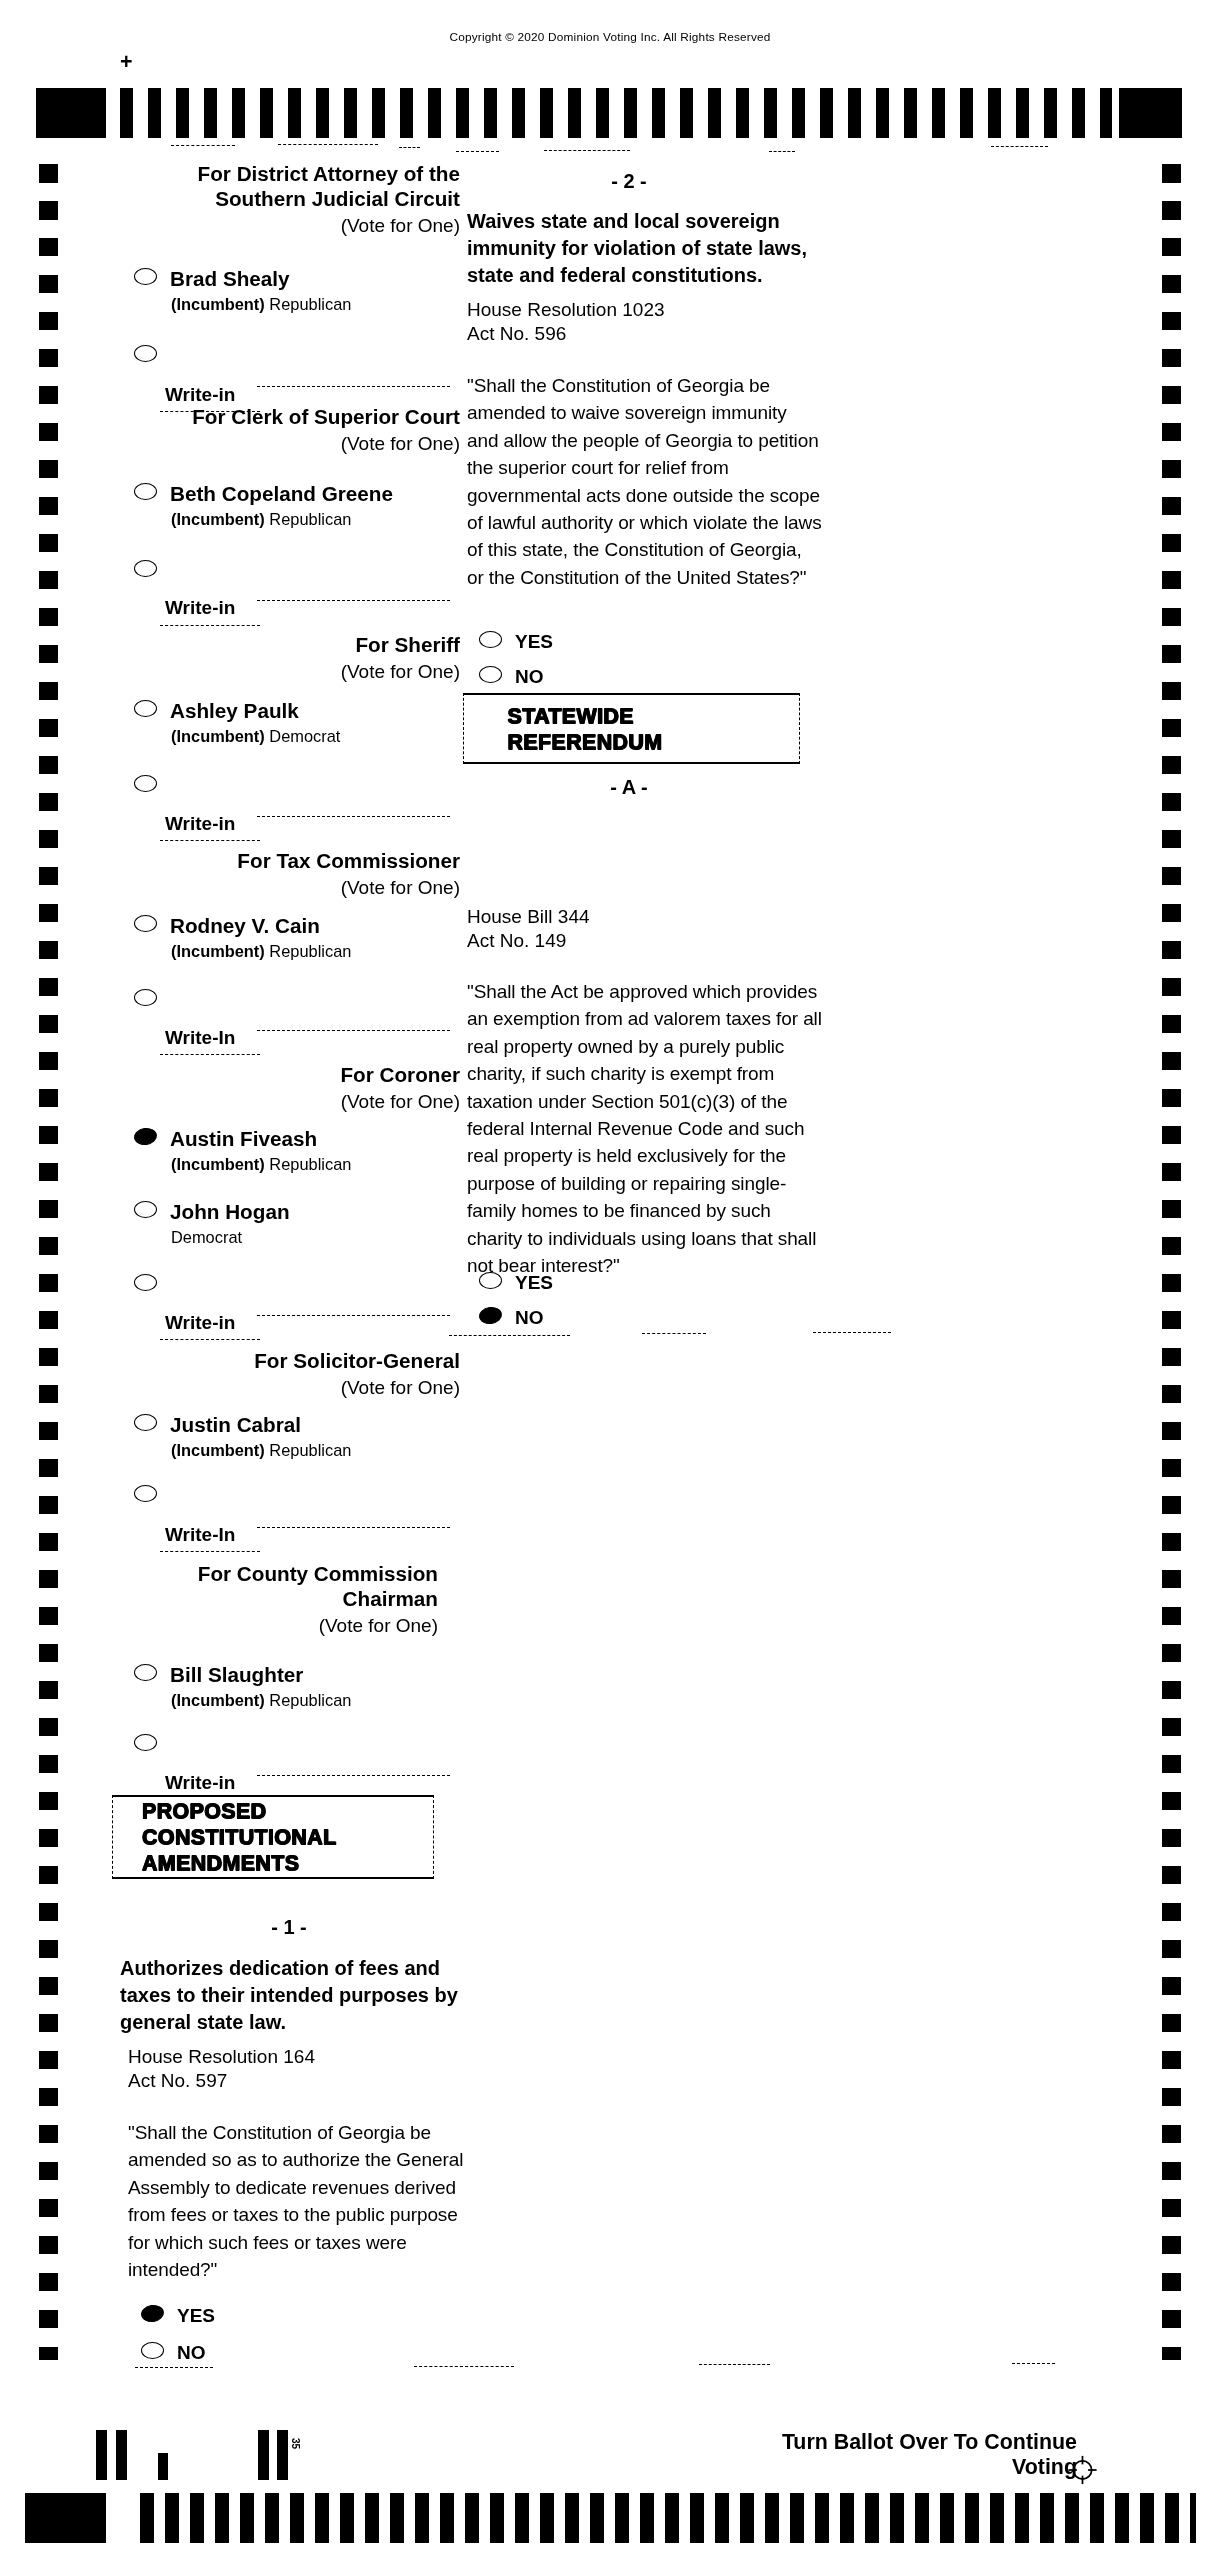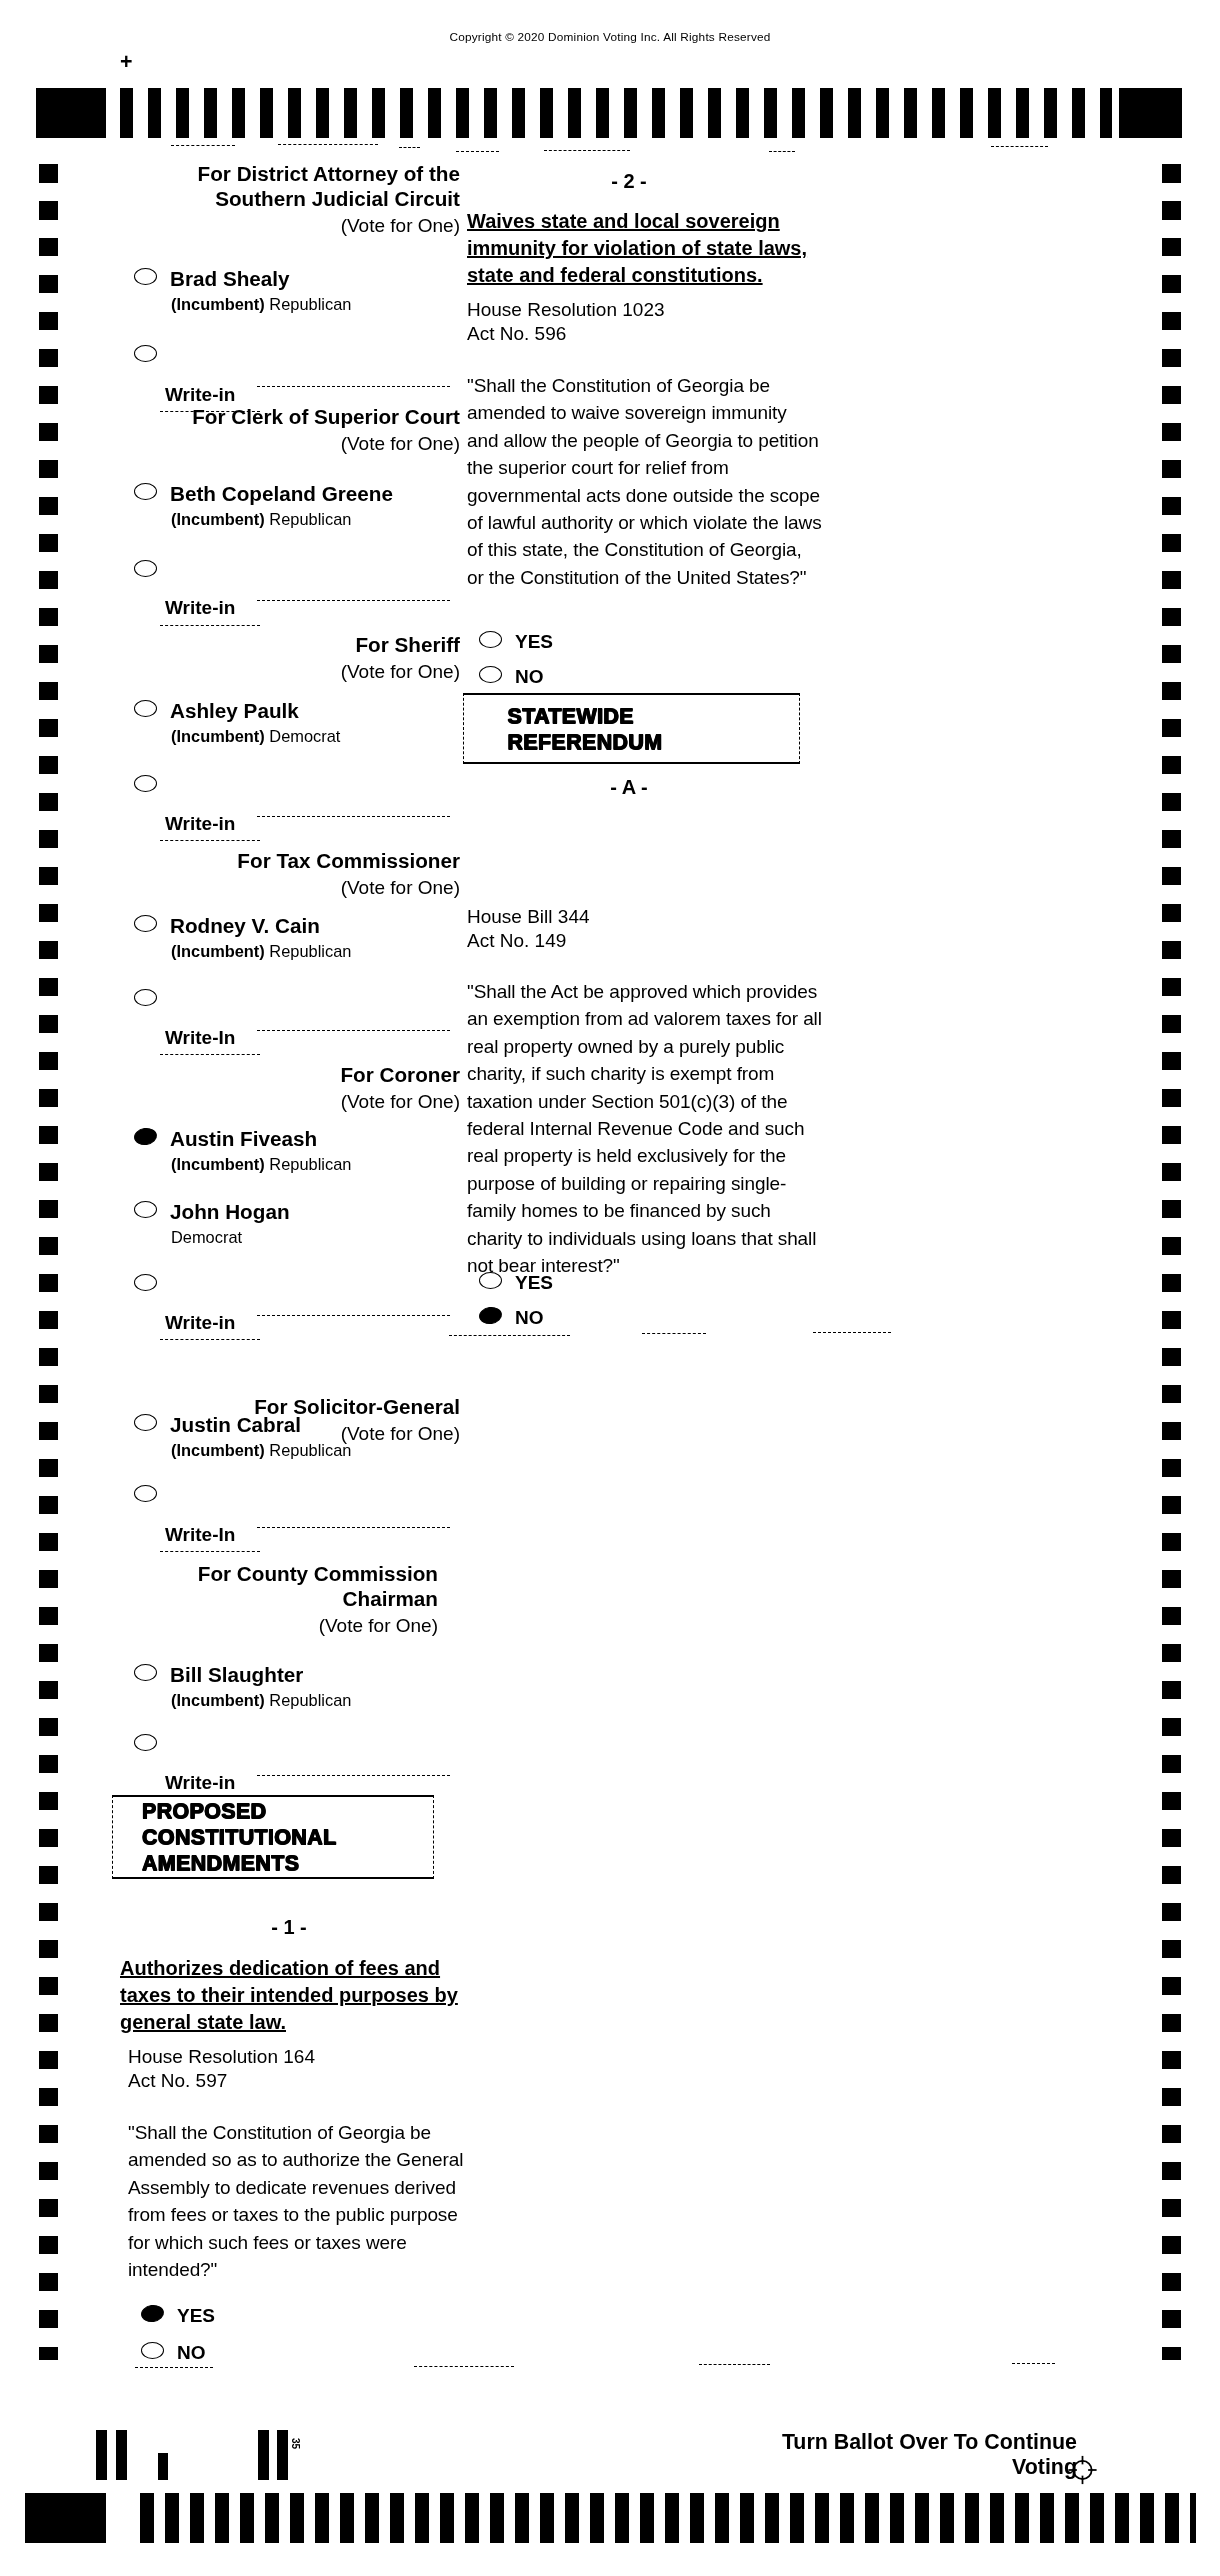--- a/index.html
+++ b/index.html
@@ -22,21 +22,21 @@
   .office .vfo{font-weight:normal;font-size:19px;margin-top:2.1px;}
   .cand{position:absolute;left:134px;font-size:20.7px;font-weight:bold;line-height:23px;}
   .oval{position:absolute;left:0;top:1.4px;width:23px;height:17px;border:1.8px solid #000;
     border-radius:50%;background:#fff;box-sizing:border-box;}
   .oval.filled{background:#000;transform:rotate(-8deg);}
   .cand .nm{margin-left:36px;}
   .cand .sub{margin-left:37px;font-size:16.4px;font-weight:normal;margin-top:5px;line-height:18.5px;}
   .cand .sub b{font-weight:bold;}
   .writein{position:absolute;left:165px;font-size:19px;font-weight:bold;}
   .wline{position:absolute;border-top:1.4px dashed #000;}
-  .measure-sum{position:absolute;font-weight:bold;font-size:20px;line-height:27px;text-decoration:underline;}
+  .measure-sum{position:absolute;font-weight:bold;font-size:20px;line-height:27px;}
   .ref{position:absolute;font-size:19px;line-height:24px;}
   .q{position:absolute;font-size:19px;line-height:27.4px;letter-spacing:-0.1px;}
   .ynrow{position:absolute;font-size:19px;font-weight:bold;line-height:19px;}
   .ynrow .oval{top:-1.4px;}
   .ynrow .yn-label{margin-left:36px;}
   .pgnum{position:absolute;text-align:center;font-weight:bold;font-size:20px;}
   .boxhead{position:absolute;border-top:2.9px solid #000;border-bottom:2.9px solid #000;
     border-left:0.7px dashed #000;border-right:0.7px dashed #000;
     display:flex;flex-direction:column;justify-content:center;
     font-weight:bold;font-size:21.4px;line-height:26px;letter-spacing:0.4px;
@@ -158,21 +158,21 @@
     <span class="nm">John Hogan</span>
     <div class="sub"><span>Democrat</span></div>
   </div>
   <div class="cand" style="top:1273px;">
     <span class="oval"></span>
   </div>
   <div class="writein" style="top:1312px;">Write-in</div>
   <div class="wline" style="left:257px;top:1315px;width:193px;"></div>
   <div class="wline" style="left:160px;top:1339px;width:100px;"></div>
 
-  <div class="office" style="top:1394px;">
+  <div class="office" style="top:1348px;">
     <div>For Solicitor-General</div>
     <div class="vfo">(Vote for One)</div>
   </div>
   <div class="cand" style="top:1413px;">
     <span class="oval"></span>
     <span class="nm">Justin Cabral</span>
     <div class="sub"><b>(Incumbent)</b> <span>Republican</span></div>
   </div>
   <div class="cand" style="top:1484px;">
     <span class="oval"></span>

